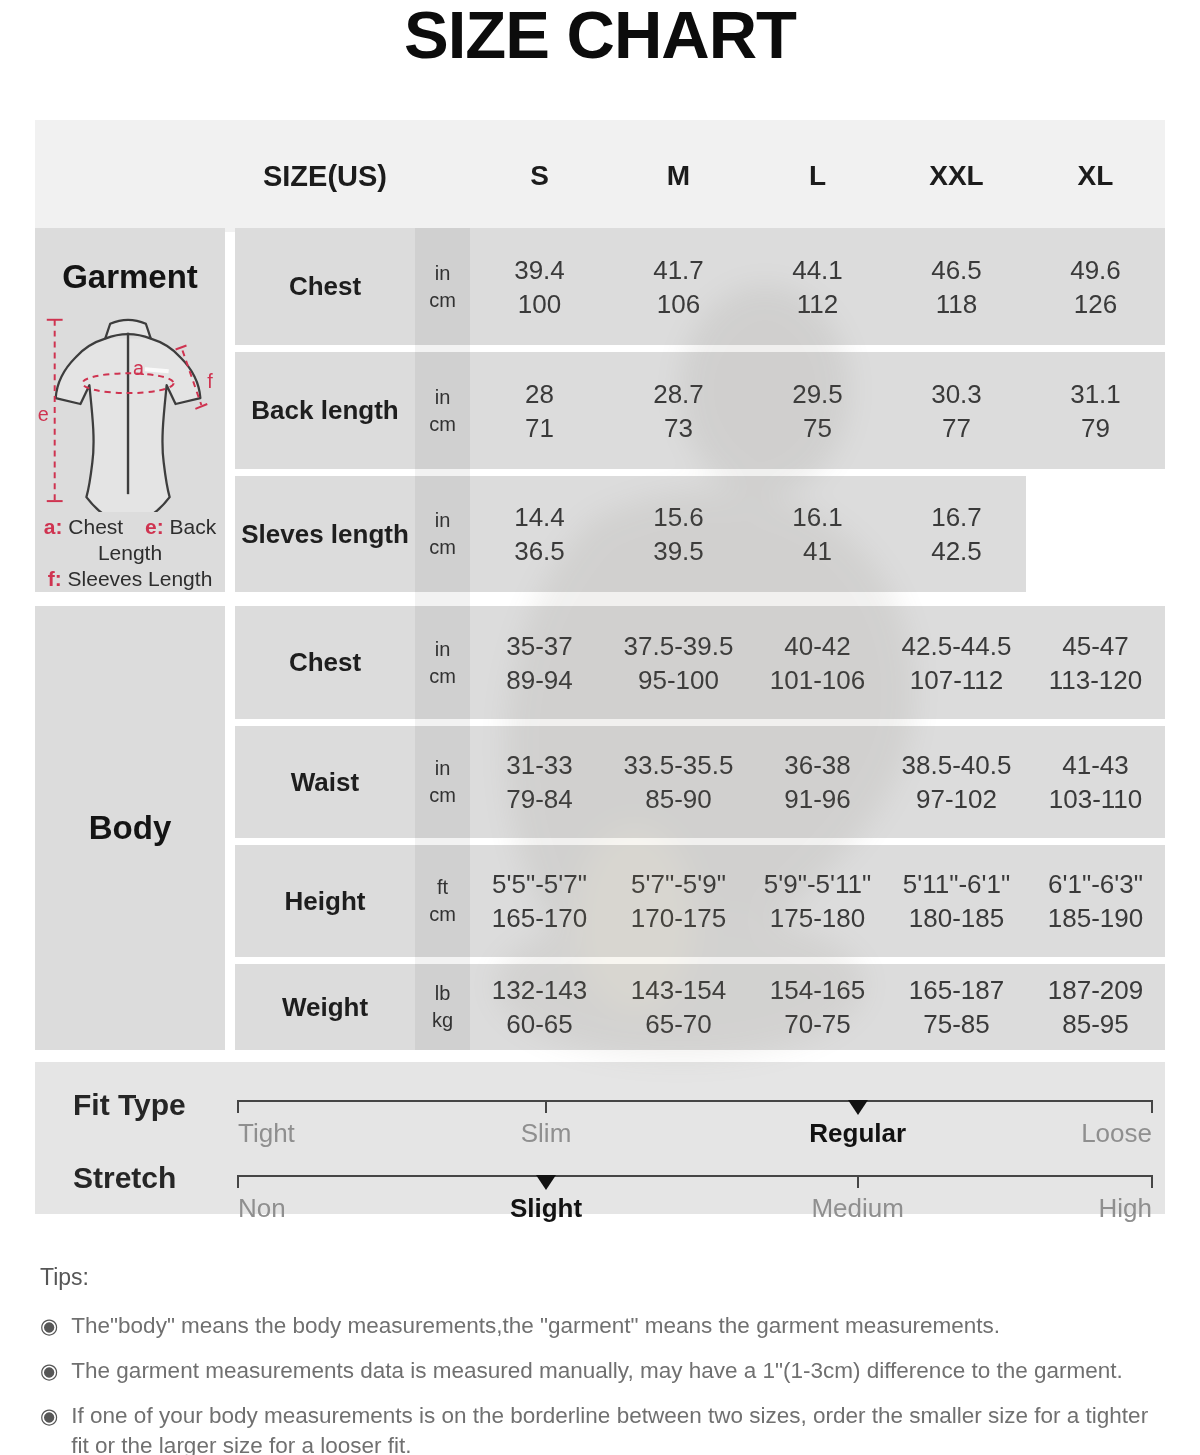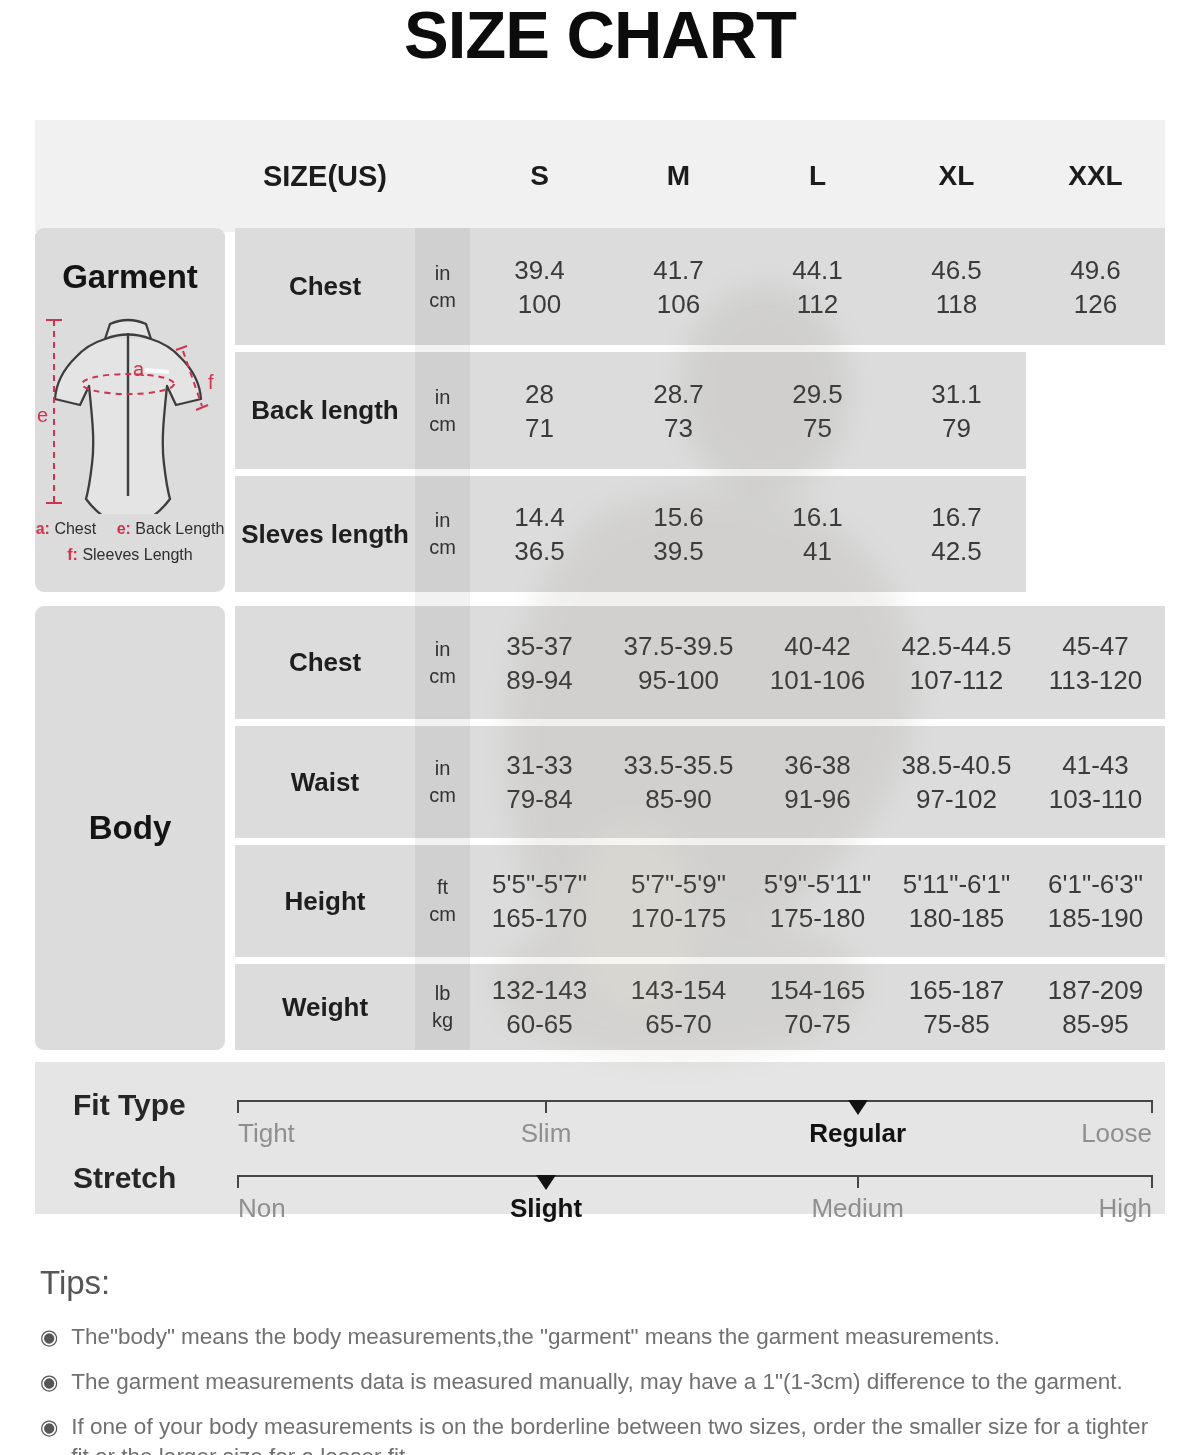--- a/index.html
+++ b/index.html
@@ -14,27 +14,27 @@
   .header-band{position:absolute;left:35px;top:120px;width:1130px;height:112px;background:#f1f1f1;}
   .size-header{position:absolute;left:200px;top:0;width:180px;height:100%;
                display:flex;align-items:center;justify-content:center;
                font-size:29px;font-weight:700;color:#1c1c1c;}
   .size-cols{position:absolute;left:435px;top:0;width:695px;height:100%;
              display:grid;grid-template-columns:repeat(5,1fr);}
   .size-col{display:flex;align-items:center;justify-content:center;
             font-size:28px;font-weight:700;color:#1c1c1c;}
 
   
-  .leftcell{position:absolute;left:35px;width:190px;background:#dcdcdc;border-radius:9px;}
+  .leftcell{position:absolute;left:35px;width:190px;background:#dcdcdc;}
   .garment-cell{top:228px;height:364px;display:flex;flex-direction:column;align-items:center;}
   .body-cell{top:606px;height:444px;display:flex;align-items:center;justify-content:center;}
   .section-name{font-size:33px;font-weight:700;color:#141414;}
   .garment-cell .section-name{margin-top:30px;}
   .garment-svg{margin-top:0px;}
-  .legend{margin-top:2px;text-align:center;font-size:16px;line-height:26px;color:#2e2e2e;}
+  .legend{margin-top:2px;text-align:center;font-size:21px;line-height:26px;color:#2e2e2e;}
   .legend .lk{color:#cf3350;font-weight:700;}
   .legend .lt{color:#2e2e2e;}
   .legend .sp{display:inline-block;width:16px;}
 
   
   .row{position:absolute;left:235px;width:930px;
        display:grid;grid-template-columns:180px 55px repeat(5,139px);}
   .cell{display:flex;align-items:center;justify-content:center;background:#dcdcdc;}
   .cell.lbl{font-size:26px;font-weight:700;color:#1e1e1e;text-align:center;}
   .cell.unit{flex-direction:column;font-size:20px;color:#353535;line-height:27px;}
@@ -53,21 +53,21 @@
   .scale .marker{position:absolute;top:0;width:0;height:0;transform:translateX(-10px);
                  border-left:10px solid transparent;border-right:10px solid transparent;
                  border-top:15px solid #121212;}
   .scale .opt{position:absolute;top:18px;font-size:26px;color:#8f8f8f;white-space:nowrap;}
   .scale .opt.c{transform:translateX(-50%);}
   .scale .opt.r{right:0;}
   .scale .opt.sel{color:#121212;font-weight:700;}
 
   
   .tips{position:absolute;left:40px;top:1264px;width:1130px;}
-  .tips-heading{font-size:33px;color:#565656;margin-bottom:20px;}
+  .tips-heading{font-size:23px;color:#565656;margin-bottom:20px;}
   .tip{display:flex;gap:13px;font-size:22.5px;line-height:30px;color:#707070;margin-bottom:15px;}
   .tip .bullet{flex:0 0 auto;font-size:21px;color:#565656;line-height:30px;}
   .tip .tip-text{flex:1;}
 
   
   .bg-photo{position:absolute;left:380px;top:230px;opacity:0.09;filter:blur(14px);
             pointer-events:none;z-index:4;}
 </style>
 </head>
 <body>
@@ -75,22 +75,22 @@
 <div class="page">
 
   <div class="title">SIZE CHART</div>
 
   <div class="header-band">
     <div class="size-header">SIZE(US)</div>
     <div class="size-cols">
       <div class="size-col">S</div>
       <div class="size-col">M</div>
       <div class="size-col">L</div>
+      <div class="size-col">XXL</div>
       <div class="size-col">XL</div>
-      <div class="size-col">XXL</div>
     </div>
   </div>
 
   <div class="leftcell garment-cell">
     <div class="section-name">Garment</div>
     <svg class="garment-svg" width="190" height="218" viewBox="0 0 190 218">
 
       <path d="M70,43 C60,46 48,53 40,62 C28,74 21,88 20,103 L45,109 L54,90
                C57,120 60,145 57,168 C55,185 53,196 51,203 Q70,228 93,229
                Q116,228 135,203 C133,196 131,185 129,168 C126,145 129,120 132,90
@@ -170,20 +170,24 @@
         <span>28</span>
         <span>71</span>
       </div>
     <div class="cell val">
         <span>28.7</span>
         <span>73</span>
       </div>
     <div class="cell val">
         <span>29.5</span>
         <span>75</span>
+      </div>
+    <div class="cell val">
+        <span>30.3</span>
+        <span>77</span>
       </div>
     <div class="cell val">
         <span>31.1</span>
         <span>79</span>
       </div>
   </div>
 
   <div class="row" style="top:476px;height:116px">
     <div class="cell lbl">Sleves length</div>
     <div class="cell unit">

